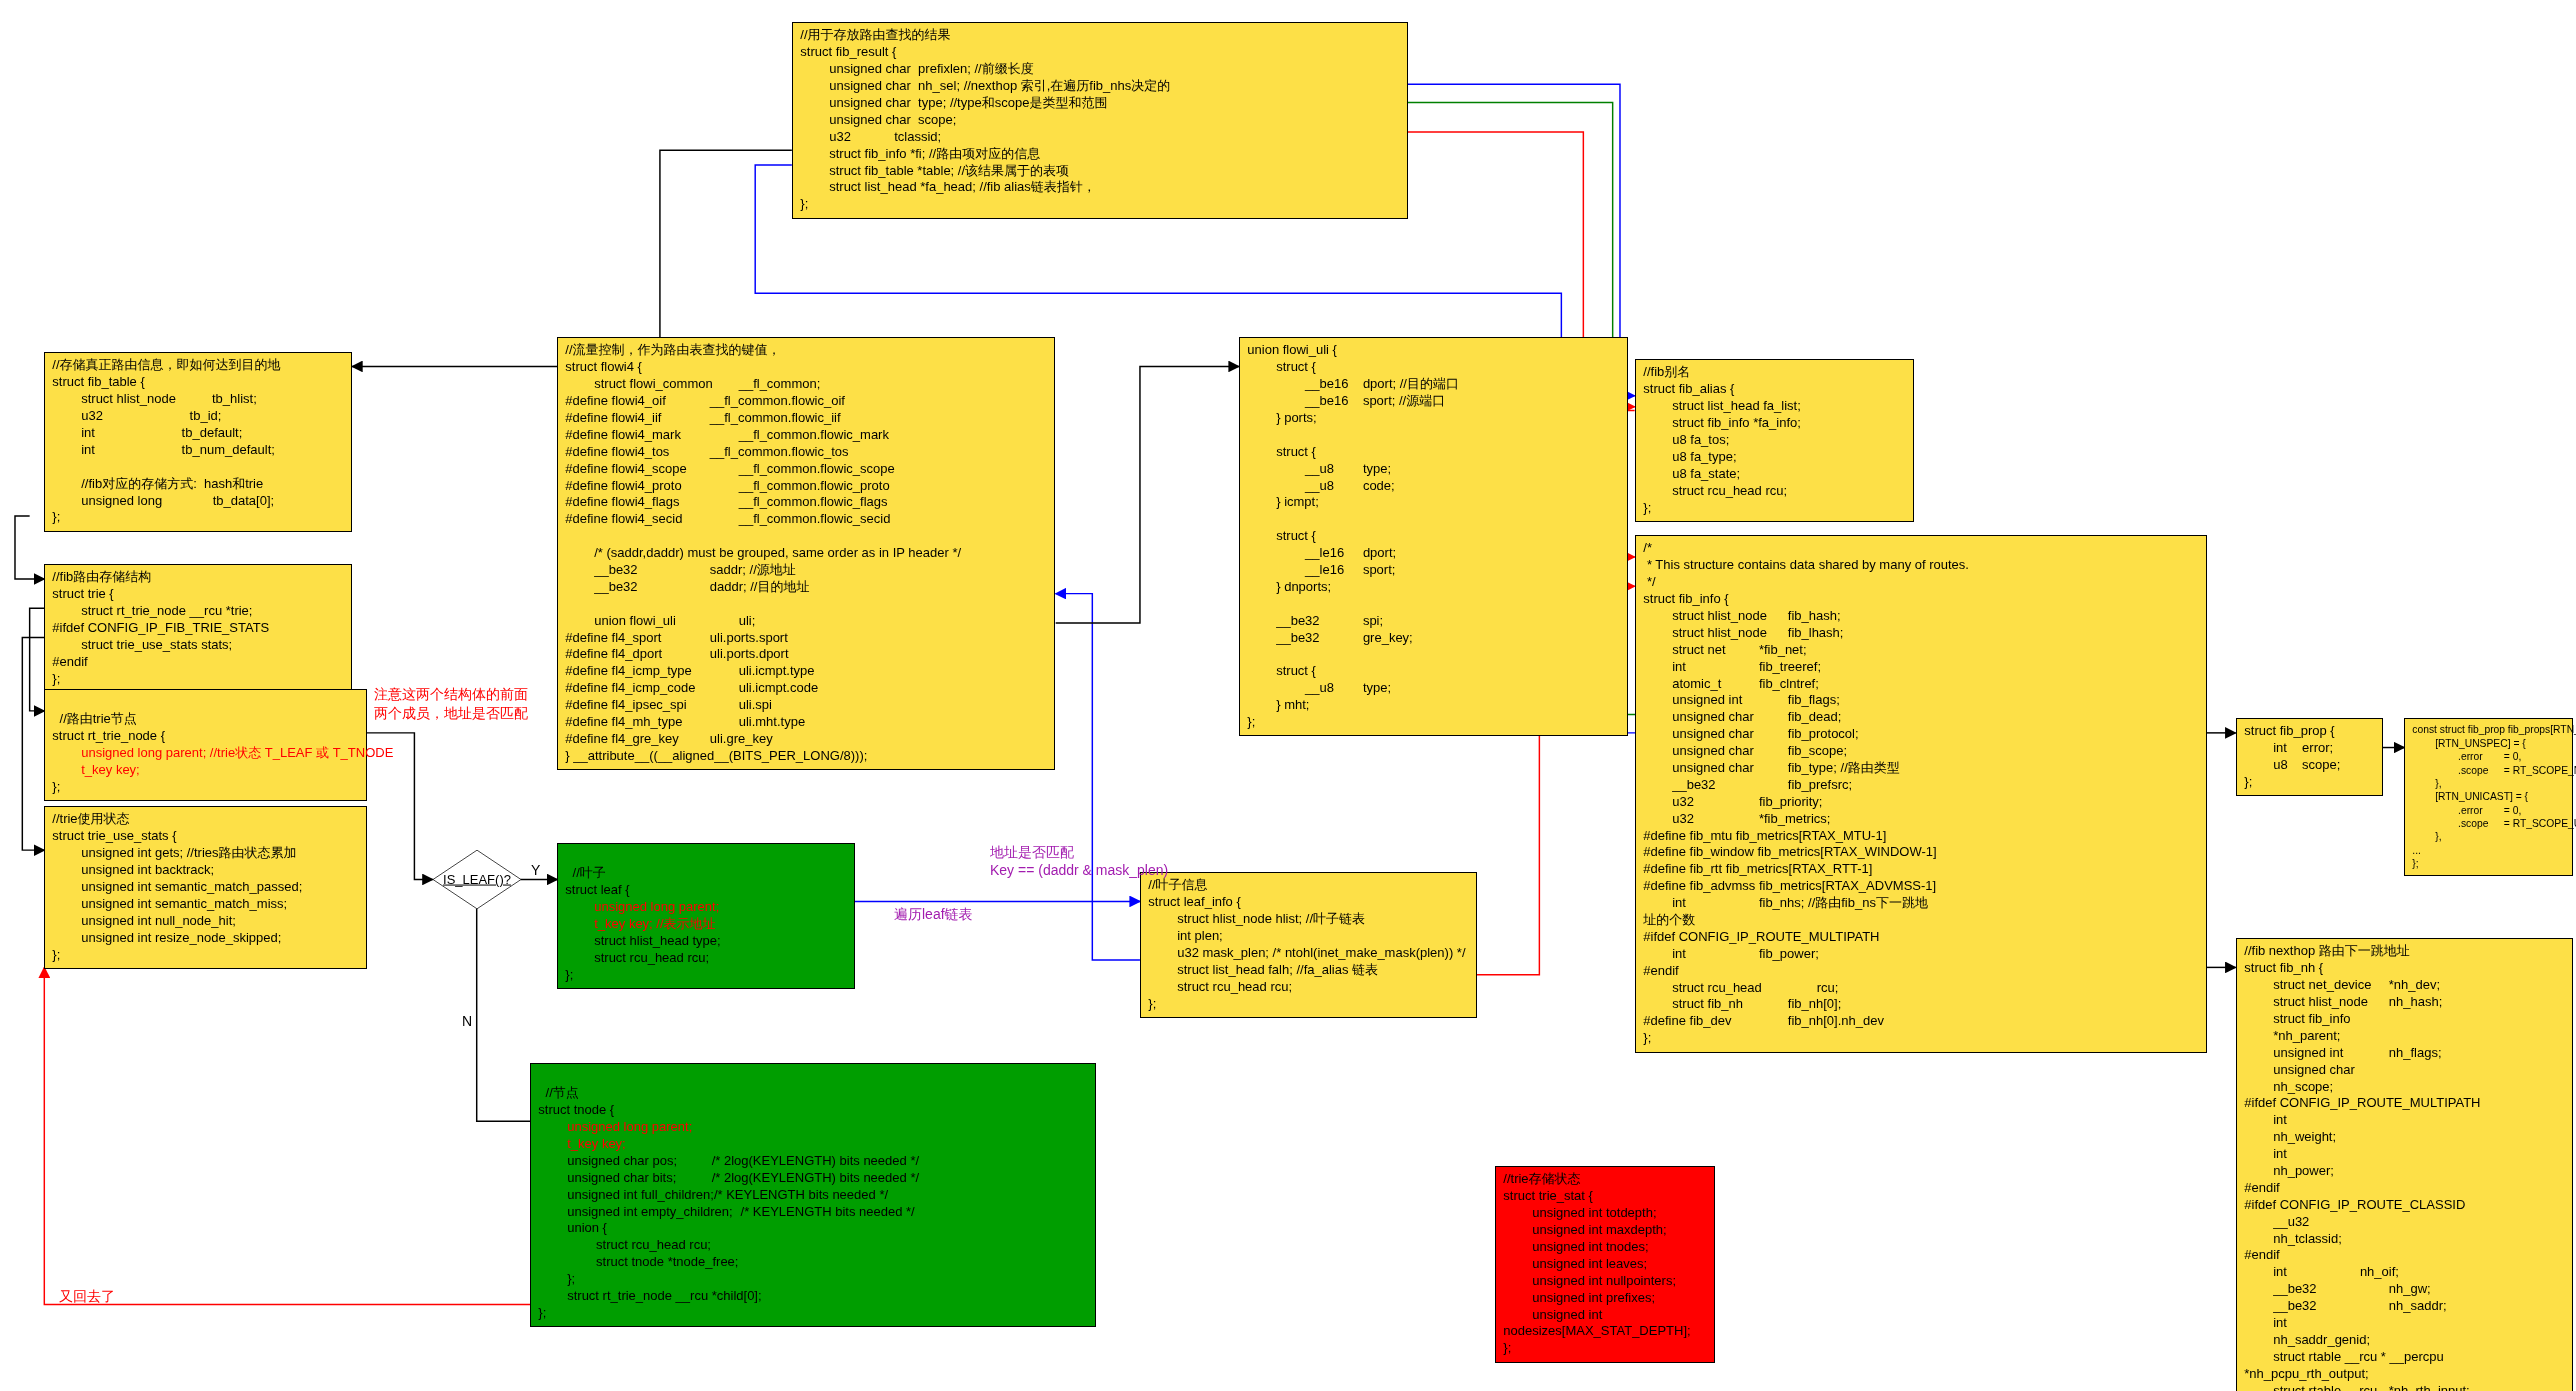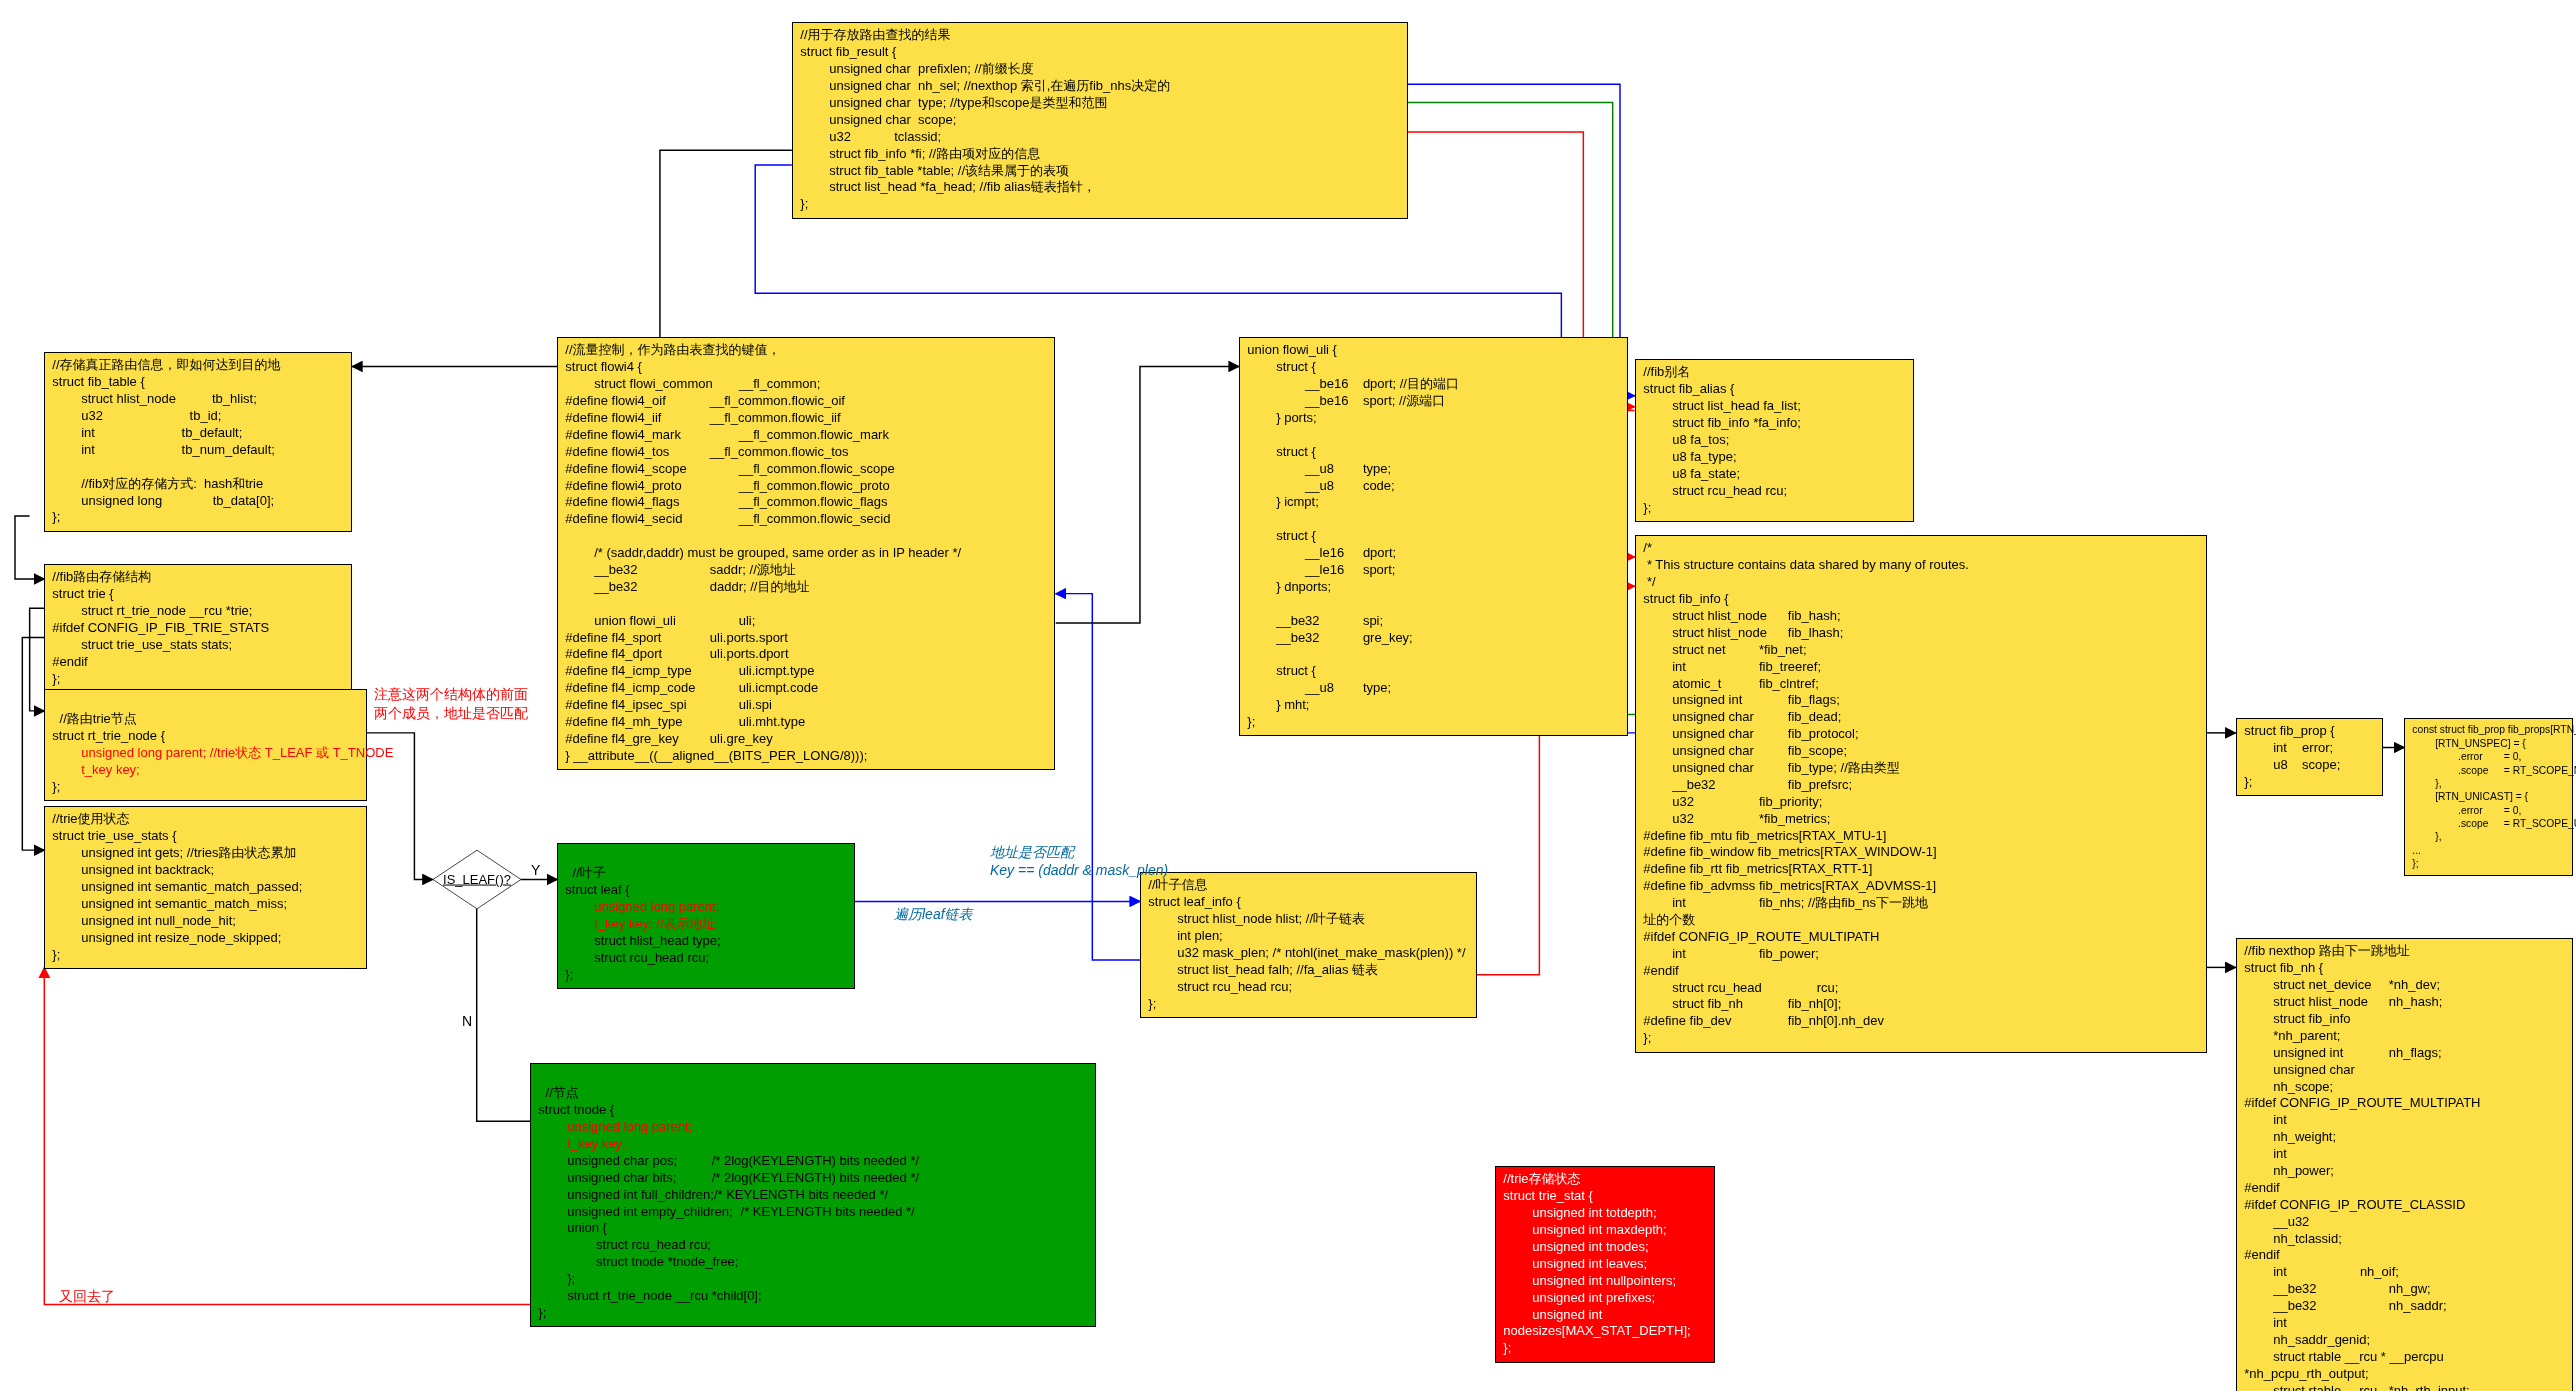--- a/index.html
+++ b/index.html
@@ -1,25 +1,25 @@
 <!DOCTYPE html>
 <html style="font-size:11.7px"><head>
 <meta charset="utf-8">
 <style>
   * { margin: 0; padding: 0; box-sizing: border-box; }
   body { font-family: 'Microsoft YaHei', Arial, sans-serif; background: #fff; position: relative; width: 2576px; height: 1391px; font-size: 13px; line-height: 1.3; }
   .box { position: absolute; border: 0.7px solid #000; padding: 4.4px 7.3px; white-space: pre; }
   .yellow { background: #fde047; }
   .green { background: #009e00; color: #000; }
-  .red { background: #ff0000; color: #ffffff; }
+  .red { background: #ff0000; color: #000000; }
   .decision { position: absolute; width: 88px; height: 59px; }
   .decision svg { width: 100%; height: 100%; }
   .decision-text { position: absolute; top: 50%; left: 50%; transform: translate(-50%,-50%); font-size: 13px; text-decoration: underline; }
   .red-text { color: #ff0000; }
-  .blue-text { color: #0369a1; font-style: italic; }
+  .blue-text { color: #a21caf; }
   .label { position: absolute; font-size: 14px; }
   svg.conn { position: absolute; top: 0; left: 0; width: 2576px; height: 1391px; pointer-events: none; }
   .arrow { fill: none; stroke-width: 2; }
   marker path { stroke: none; }
 </style>
 </head>
 <body>
 
 <svg class="conn" viewBox="0 0 3514 1898" width="2576" height="1391">
   <defs>

